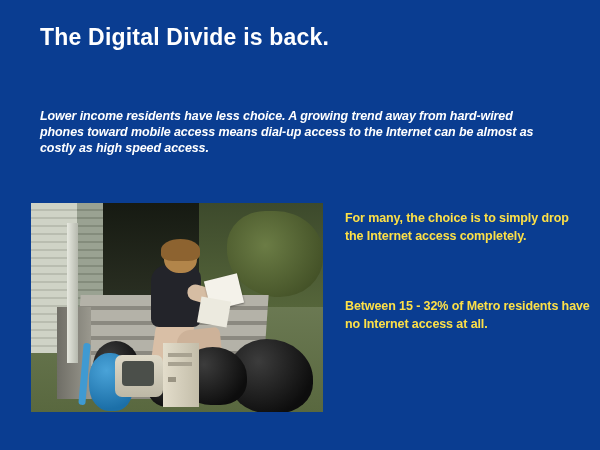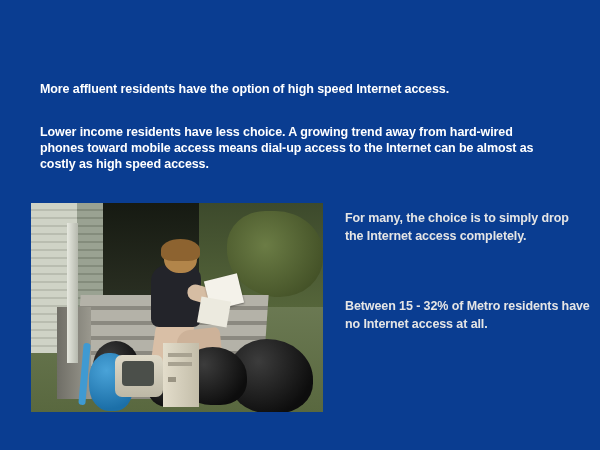--- a/index.html
+++ b/index.html
@@ -38,27 +38,28 @@
     line-height: 16px;
     letter-spacing: -0.1px;
   }
   .para1 {
     left: 40px;
     top: 81px;
     width: 530px;
   }
   .para2 {
     left: 40px;
-    top: 124px;
+    top: 108px;
     width: 516px;
+    font-style: italic;
   }
   .right-col {
     position: absolute;
     left: 345px;
-    color: #e5e5e5;
+    color: #fde047;
     font-size: 12.5px;
     font-weight: bold;
     line-height: 18px;
     width: 245px;
     letter-spacing: -0.1px;
   }
   .rc1 { top: 209px; }
   .rc2 { top: 297px; }
 
   
@@ -265,22 +266,22 @@
     left: 137px; top: 174px;
     width: 8px; height: 5px;
     background: #9a9483;
   }
 </style>
 </head>
 <body>
 
 <div class="slide">
 
-
-  <div class="para para1">More affluent residents have the option of high speed Internet access.</div>
+  <div class="title">The Digital Divide is back.</div>
+
 
   <div class="para para2">Lower income residents have less choice. A growing trend away from hard-wired phones toward mobile access means dial-up access to the Internet can be almost as costly as high speed access.</div>
 
   <div class="right-col rc1">For many, the choice is to simply drop the Internet access completely.</div>
 
   <div class="right-col rc2">Between 15 - 32% of Metro residents have no Internet access at all.</div>
 
   <div class="photo">
     <div class="ph-grass"></div>
     <div class="ph-bush"></div>

